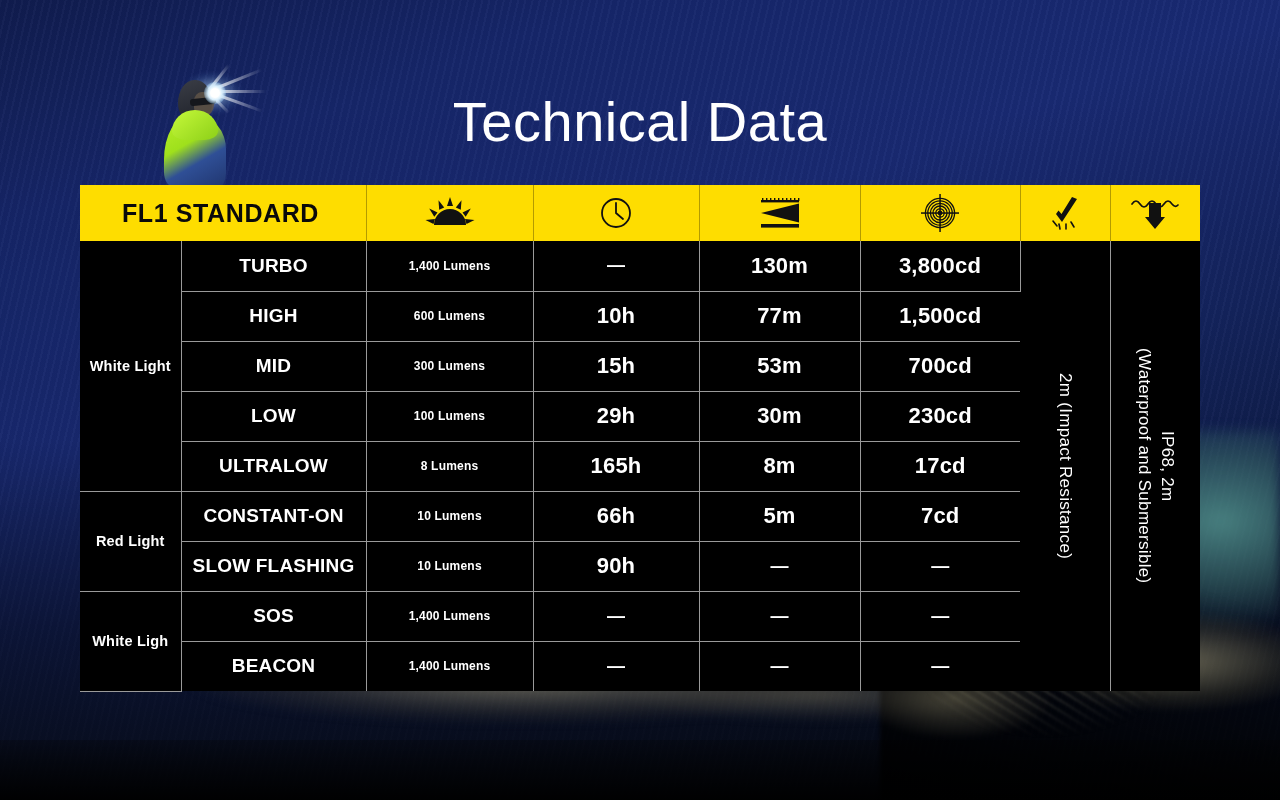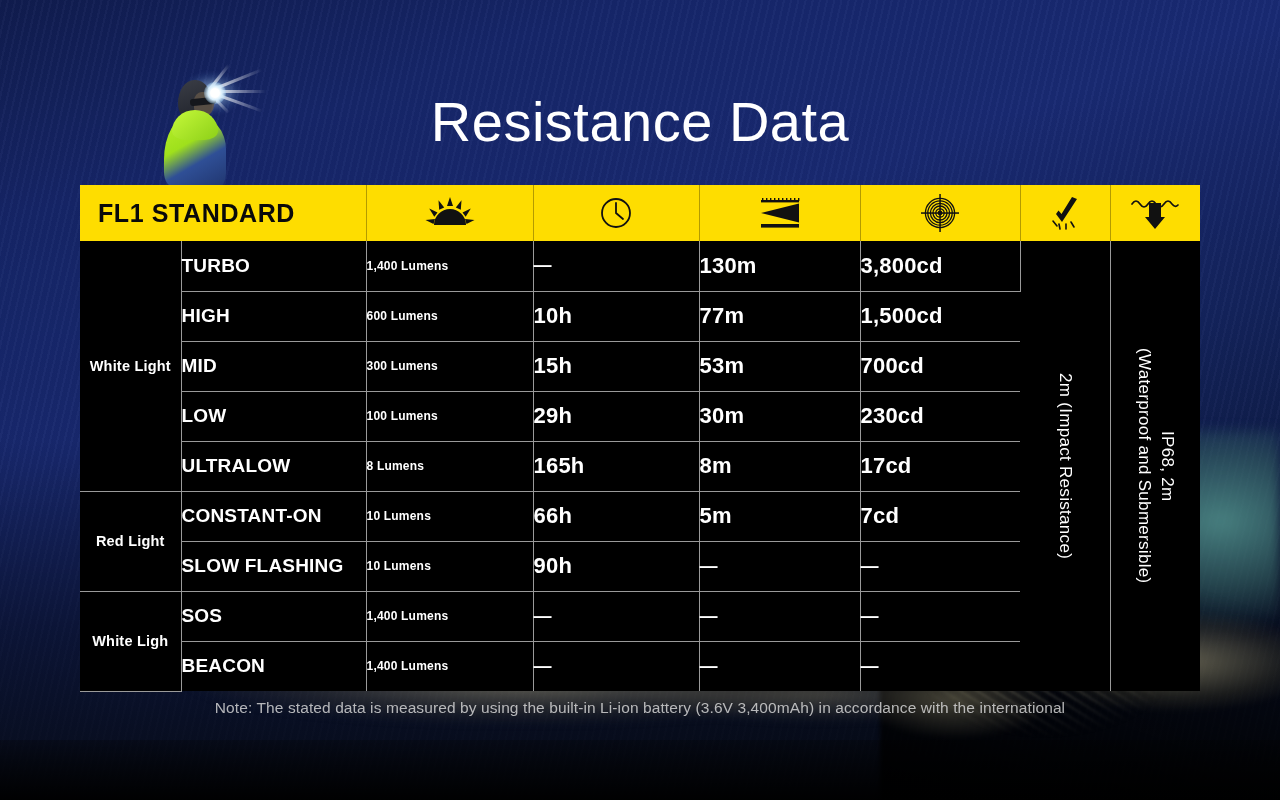--- a/index.html
+++ b/index.html
@@ -188,30 +188,31 @@
     vertical-align: middle;
     text-align: center;
   }
   .hdr td:last-child { border-right: none; }
   .hdr .fl1 {
     color: #0a0a0a;
     font-size: 25px;
     font-weight: 700;
     letter-spacing: 0.6px;
     text-align: left;
-    padding-left: 18px;
+    padding-left: 42px;
     font-family: "Liberation Sans", sans-serif;
   }
   .hdr .icocell svg { display: block; margin: 0 auto; }
 
   
   .body-row td {
     height: 50px;
     background: #000000;
     color: #ffffff;
+    text-align: center;
     vertical-align: middle;
     border-right: 1px solid #9a9a9a;
     border-bottom: 1px solid #9a9a9a;
     font-size: 18px;
     font-weight: 700;
     letter-spacing: .2px;
   }
   .body-row:last-child td { border-bottom: none; margin-top: 27px; }
   .body-row td:last-child { border-right: none; }
 
@@ -285,21 +286,21 @@
   <div class="spike s3"></div>
   <div class="spike s5"></div>
   <div class="torso"></div>
   <div class="head"></div>
   <div class="face"></div>
   <div class="hood"></div>
   <div class="glasses"></div>
   <div class="lamp"></div>
 </div>
 
-<div class="title">Resistance Data</div>
+<div class="title">Technical Data</div>
 
 <div class="table-wrap">
 <table class="spec">
   <colgroup>
     <col style="width:101px">
     <col style="width:185px">
     <col style="width:167px">
     <col style="width:166px">
     <col style="width:161px">
     <col style="width:160px">
@@ -467,14 +468,13 @@
     <td class="val">1,400 Lumens</td>
     <td class="dash">—</td>
     <td class="dash">—</td>
     <td class="dash">—</td>
   </tr>
 </tbody>
     </table>
 </div>
 
 <div class="note">
-  <span>Note: The stated data is measured by using the built-in Li-ion battery (3.6V 3,400mAh) in accordance with the international</span>
 </div>
 
 </body></html>

